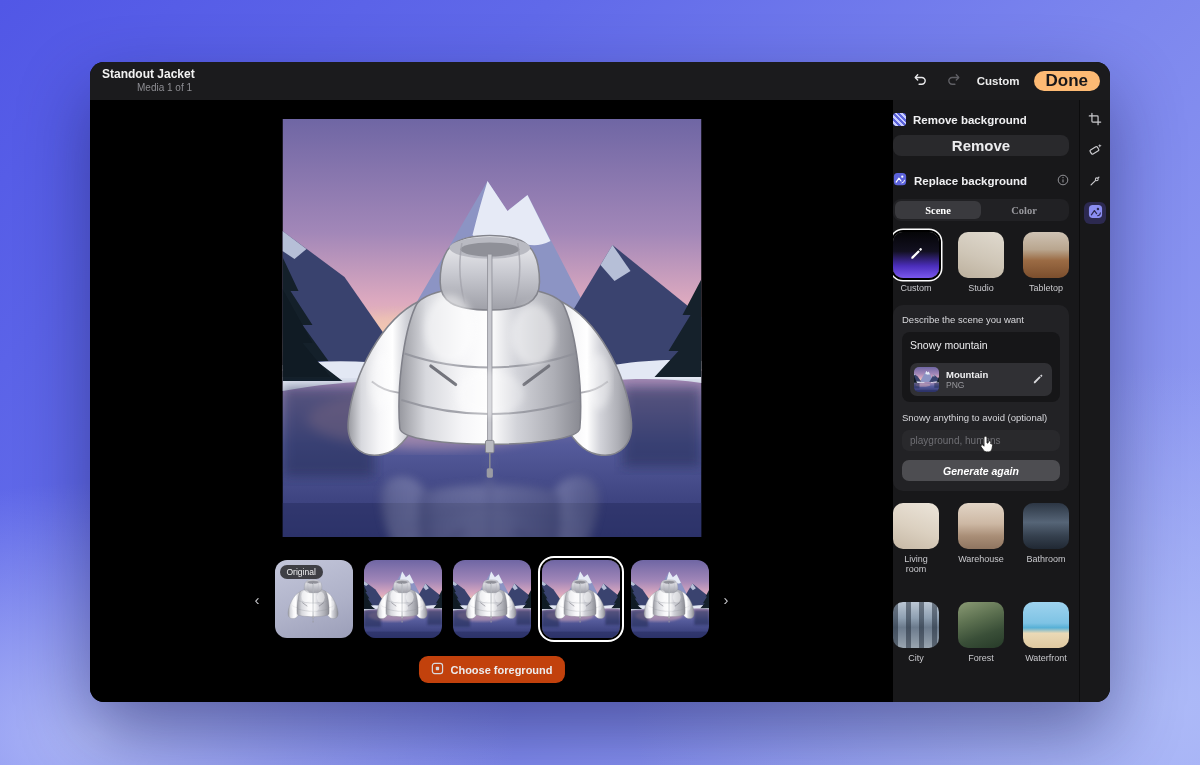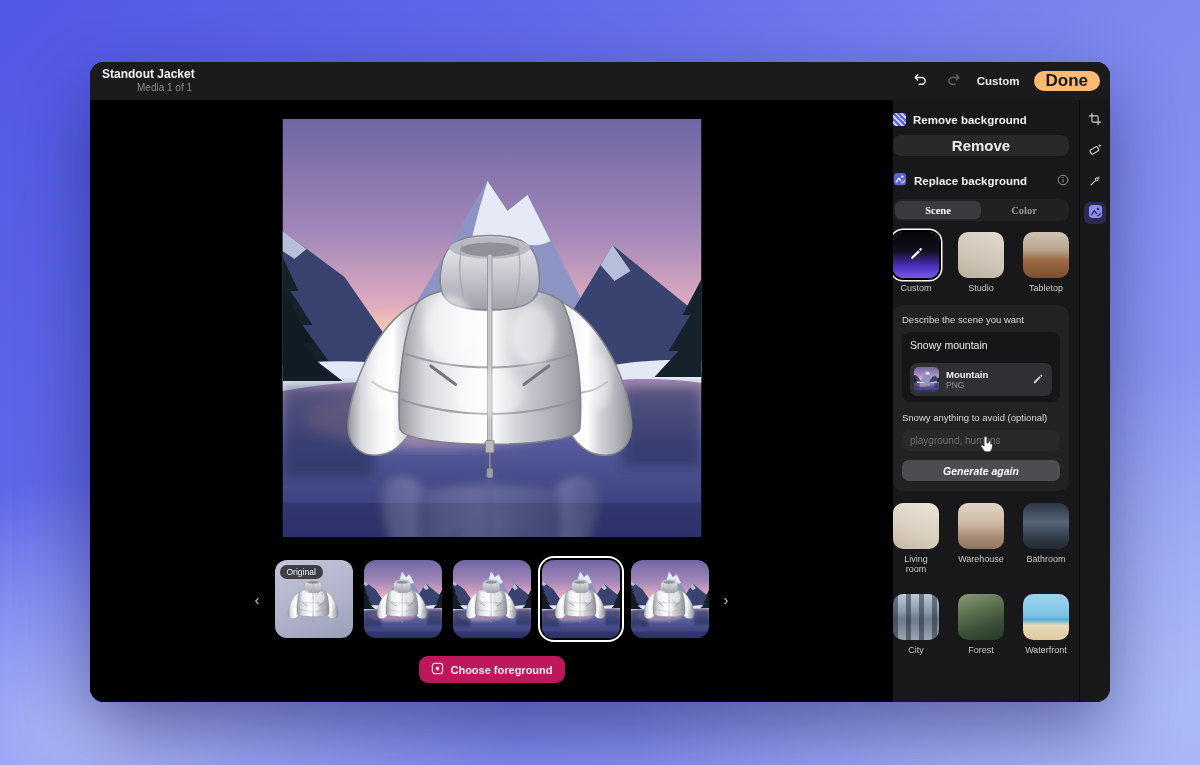--- a/index.html
+++ b/index.html
@@ -47,21 +47,21 @@
   .strip-nav{ background:none; border:none; color:#c6c6ca; font-size:15px; cursor:pointer; padding:4px; font-family:inherit;}
   .thumb{ width:78px; height:78px; border-radius:12px; overflow:hidden; position:relative;
           cursor:pointer; flex:0 0 auto; }
   .thumb.selected{ box-shadow:0 0 0 2px #000, 0 0 0 4px #fff; }
   .thumb .mini-scene{ position:absolute; inset:0; width:100%; height:100%; }
   .thumb .mini-jacket{ position:absolute; left:14%; top:16%; width:72%; height:74%; }
   .thumb.original-bg{ background:linear-gradient(160deg,#c3c6da 0%,#aeb1c8 60%,#9b9eb8 100%); }
   .badge{ position:absolute; top:5px; left:5px; background:rgba(40,40,44,.85); color:#f0f0f2;
           font-size:8.5px; padding:2px 7px; border-radius:8px; }
   .choose-btn{ position:absolute; top:556px; left:50%; transform:translateX(-50%);
-               display:flex; align-items:center; gap:7px; background:#be185d; border:none;
+               display:flex; align-items:center; gap:7px; background:#c2410c; border:none;
                color:#ececee; font-size:11px; font-weight:600; padding:6px 12px; border-radius:9px;
                cursor:pointer; font-family:inherit; }
   
   .sidebar{ width:186px; background:#18181a; padding:13px 10px 10px 0; overflow:hidden; flex:0 0 auto; }
   .sec-row{ display:flex; align-items:center; gap:7px; margin-bottom:9px; }
   .sec-title{ color:#f0f0f2; font-size:11.5px; font-weight:bold; flex:1; }
   .hatch-ic{ width:13px; height:13px; border-radius:3px;
      background:repeating-linear-gradient(45deg,#5b62da 0 2px,#c7ccff 2px 4px); }
   .pill-btn{ width:100%; background:#29292c; border:none; color:#ececee; font-size:15px; font-weight:600;
              border-radius:8px; height:21px; cursor:pointer; margin-bottom:16px; font-family:inherit; }
@@ -89,21 +89,21 @@
   .chip-thumb svg{ width:100%; height:100%; }
   .chip-meta{ flex:1; line-height:1.2; }
   .chip-name{ color:#f0f0f2; font-size:9.5px; font-weight:600; display:block; }
   .chip-type{ color:#97979c; font-size:8.5px; display:block; }
   .avoid-input{ width:100%; background:#29292c; border:none; border-radius:7px; height:21px;
                 color:#e8e8ea; font-size:10px; padding:0 8px; margin-bottom:9px; font-family:inherit; }
   .avoid-input::placeholder{ color:#6f6f74; }
   .generate-btn{ width:100%; background:#4d4d51; border:none; border-radius:7px; height:21px;
                  color:#fff; font-size:10.5px; font-weight:600; cursor:pointer; font-family:inherit;font-style:italic; }
   
-  .preset-grid{ display:grid; grid-template-columns:repeat(3,46px); justify-content:space-between; row-gap:20px; }
+  .preset-grid{ display:grid; grid-template-columns:repeat(3,46px); justify-content:space-between; row-gap:28px; }
   .preset{ cursor:pointer; text-align:center; }
   .preset-thumb{ width:46px; height:46px; border-radius:10px; overflow:hidden; }
   .living-bg{ background:linear-gradient(200deg,#ece5da 0%,#dbd0c0 55%,#c6b8a5 100%); }
   .warehouse-bg{ background:linear-gradient(180deg,#e2d5c6 0%,#cdb8a4 45%,#a98e77 72%,#8f7560 100%); }
   .bathroom-bg{ background:linear-gradient(180deg,#2c3644 0%,#566577 42%,#35404e 72%,#202833 100%); }
   .city-bg{ background:
       repeating-linear-gradient(90deg, rgba(28,38,52,.5) 0 5px, rgba(28,38,52,0) 5px 13px),
       linear-gradient(180deg,#bcc7d4 0%,#8fa0b2 35%,#6b7a8c 55%,#99a5b0 100%); }
   .forest-bg{ background:linear-gradient(160deg,#8a9a74 0%,#5c7050 38%,#3a4f38 68%,#263a28 100%); }
   .water-bg{ background:linear-gradient(180deg,#9ed3ef 0%,#7ec3e4 46%,#57b0d6 56%,#ead9b6 68%,#dfc9a0 100%); }

